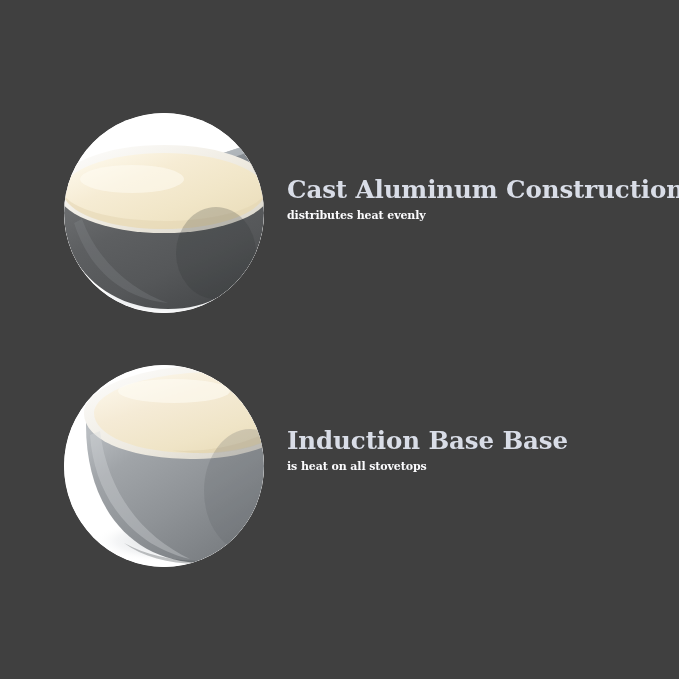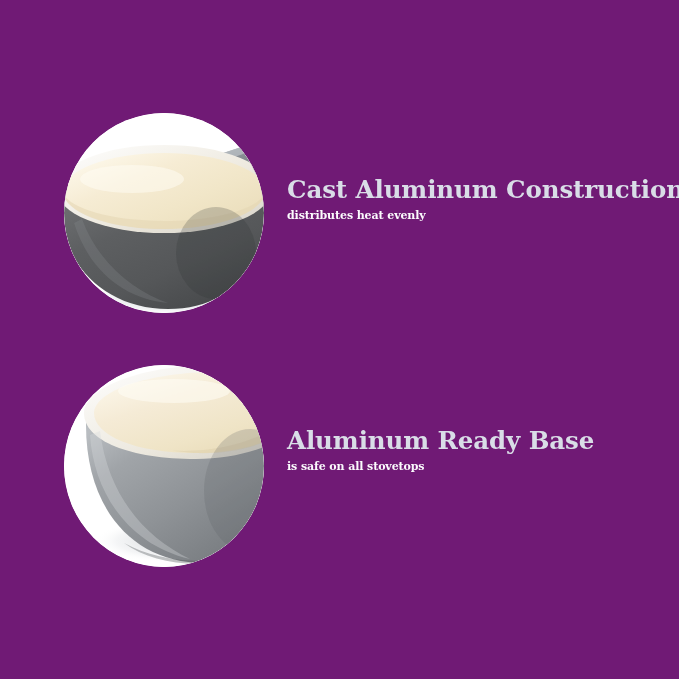--- a/index.html
+++ b/index.html
@@ -12,21 +12,21 @@
     height: 679px;
     overflow: hidden;
     font-family: "Liberation Sans", sans-serif;
     background: #21325e;
   }
 
   #infographic {
     position: relative;
     width: 679px;
     height: 679px;
-    background: #701a75;
+    background: #404040;
   }
 
   
   .feature-row {
     position: absolute;
     left: 0;
     width: 679px;
   }
   .feature-row.row-1 { top: 113px; height: 200px; }
   .feature-row.row-2 { top: 365px; height: 202px; }
@@ -227,18 +227,18 @@
           <ellipse cx="186" cy="126" rx="46" ry="62" fill="#5b5f63" opacity="0.22"></ellipse>
 
           <path d="M60 178 C96 198, 150 202, 196 186 C150 206, 92 202, 60 178 Z" fill="#4e5256" opacity="0.35"></path>
 
           <path d="M-10 116 C-6 170, 40 202, 100 206 L-10 206 Z" fill="#ffffff" opacity="0.92"></path>
         </g>
       </svg>
     </div>
 
     <div class="feature-text">
-      <h2 class="feature-title">Aluminum Ready Base</h2>
-      <p class="feature-subtitle">is safe on all stovetops</p>
+      <h2 class="feature-title">Induction Base Base</h2>
+      <p class="feature-subtitle">is heat on all stovetops</p>
     </div>
   </div>
 
 </div>
 
 </body></html>

